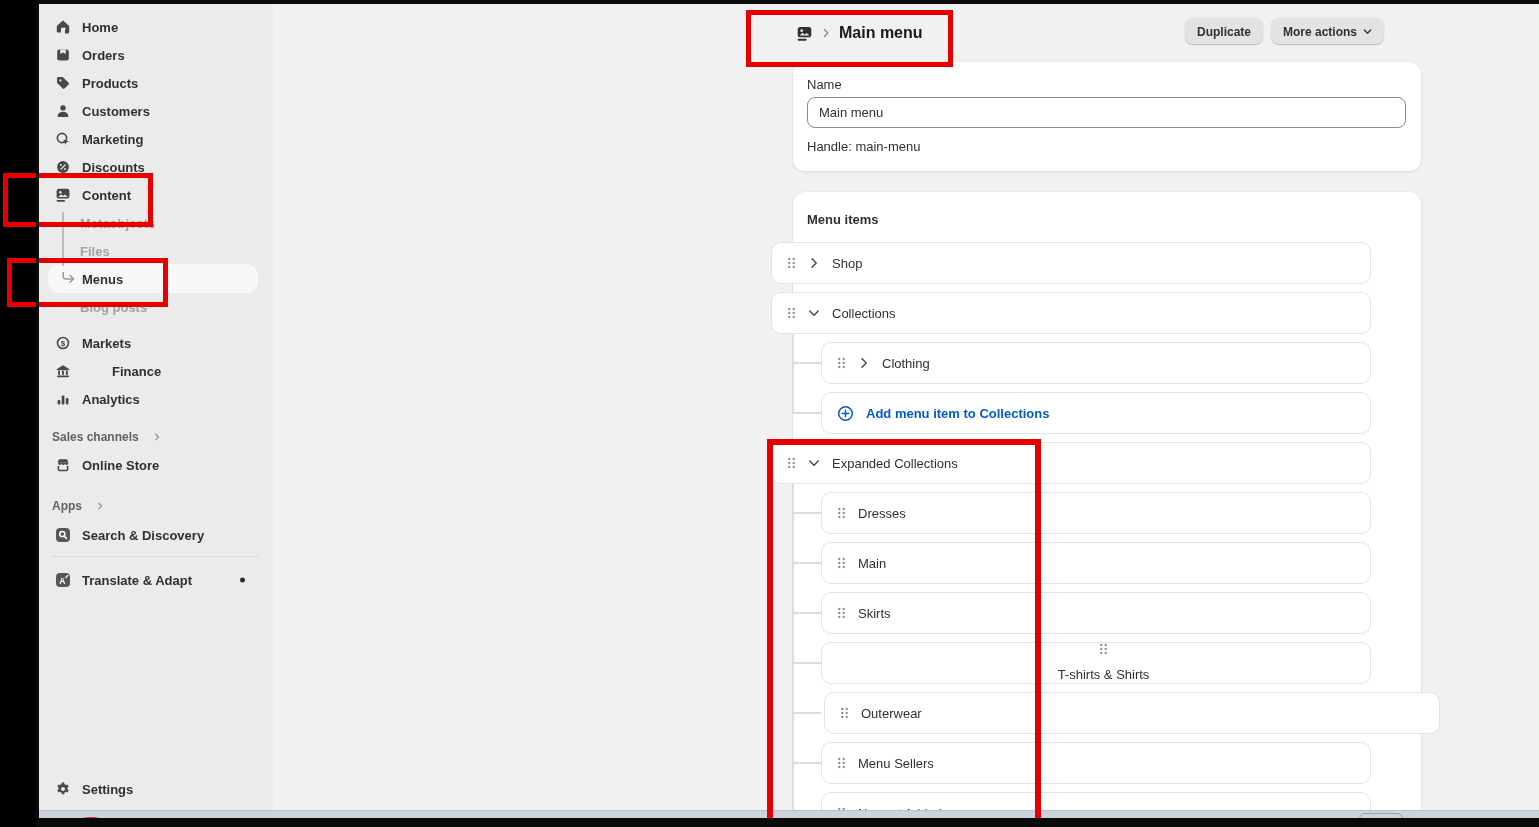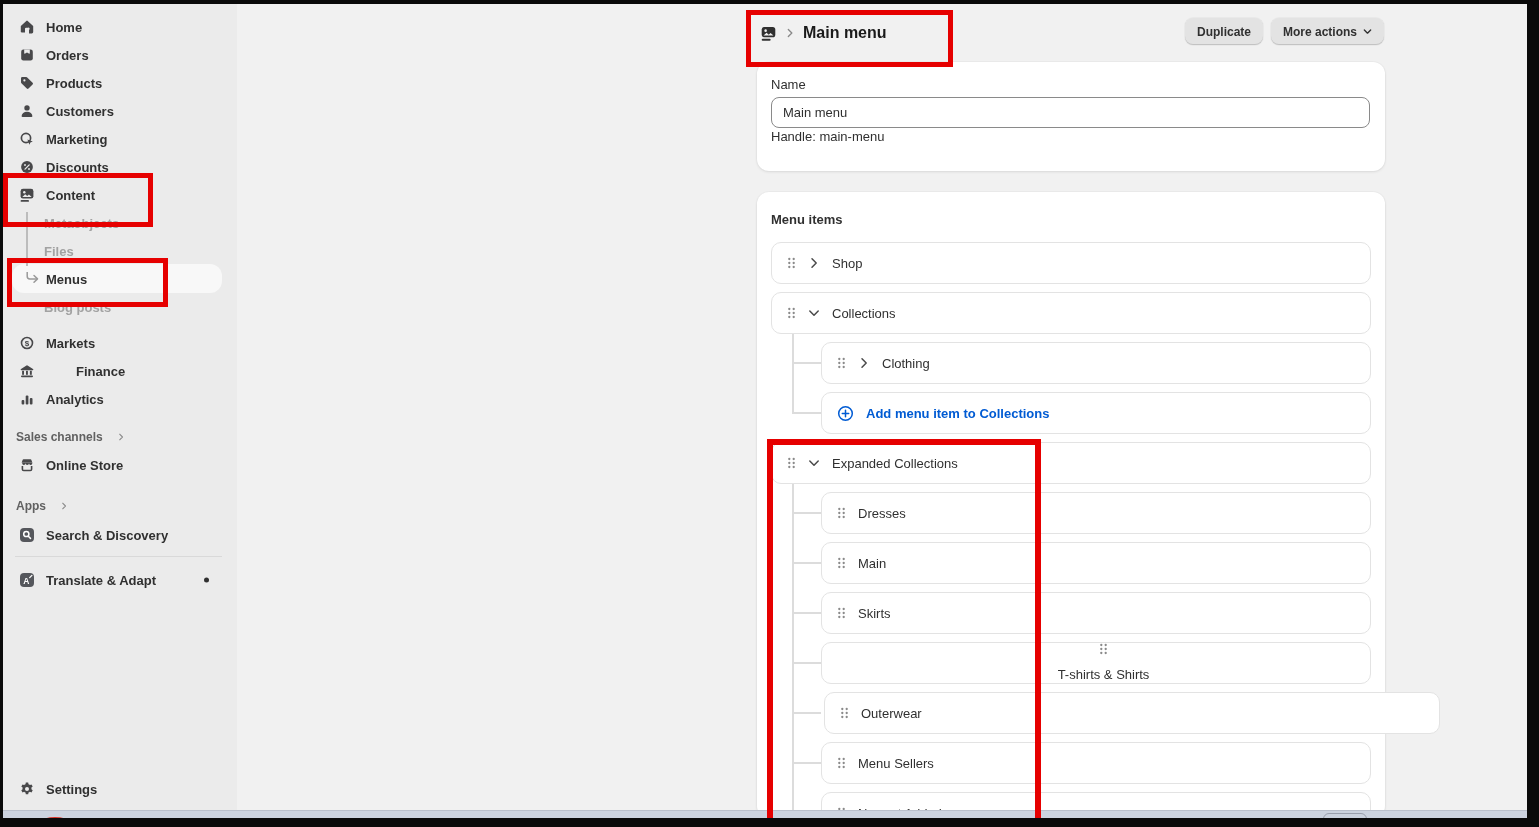--- a/index.html
+++ b/index.html
@@ -1,19 +1,19 @@
 <!DOCTYPE html>
 <html style="--accent: #e60000; --link: #005bd3;"><head>
 <meta charset="utf-8">
 <style>
   html,body{margin:0;padding:0;background:#000;}
   #page{position:relative;width:1539px;height:827px;overflow:hidden;
         font-family:"Liberation Sans","DejaVu Sans",sans-serif;color:#303030;
         -webkit-font-smoothing:antialiased;}
-  .abs{position:absolute;}
+  .abs{position:absolute;margin-left:36px;}
   
   #sidebar-bg{left:3px;top:4px;width:234px;height:806px;background:#ebebeb;}
   #main-bg{left:237px;top:4px;width:1290px;height:806px;background:#f1f1f1;}
   .frame{background:#0a0a0a;z-index:50;}
   #taskbar-strip{left:0;top:810px;width:1527px;height:8px;background:#ccd3df;border-top:1px solid #b9bfcb;z-index:30;}
   #taskbar-pill{left:1323px;top:813px;width:42px;height:11px;border:1px solid #9aa0ad;border-radius:6px;z-index:31;}
   #taskbar-red-dot{left:42px;top:817px;width:26px;height:9px;background:#d93025;border-radius:50% 50% 0 0;z-index:31;}
   
   .side-item{left:3px;width:234px;height:28px;display:flex;align-items:center;gap:10px;
              padding-left:15px;box-sizing:border-box;font-size:13px;font-weight:700;z-index:10;}
@@ -262,21 +262,21 @@
     <span id="more-chevron">
         <svg width="9" height="9" viewBox="0 0 12 12">
           <path d="M1.8 4l4.2 4.2L10.2 4" stroke="#303030" stroke-width="1.8" fill="none" stroke-linecap="round" stroke-linejoin="round"></path>
         </svg>
       </span>
   </div>
 
   <div class="abs card" id="name-card"></div>
   <div class="abs card-label" style="top:77px;">Name</div>
   <input class="abs" id="name-input" value="Main menu" style="">
-  <div class="abs card-label" style="top:129px;">Handle: main-menu</div>
+  <div class="abs card-label" style="top:139px;">Handle: main-menu</div>
 
   <div class="abs card" id="menu-card"></div>
   <div class="abs card-label card-heading" style="top:212px;">Menu items</div>
   <div id="menu-connectors">
       <div class="connector" style="left: 792px; top: 334px; width: 2px; height: 79px;"></div>
       <div class="connector" style="left: 792px; top: 362px; width: 29px; height: 2px;"></div>
       <div class="connector" style="left: 792px; top: 412px; width: 29px; height: 2px;"></div>
       <div class="connector" style="left: 792px; top: 484px; width: 2px; height: 327px;"></div>
       <div class="connector" style="left: 792px; top: 512px; width: 29px; height: 2px;"></div>
       <div class="connector" style="left: 792px; top: 562px; width: 29px; height: 2px;"></div>

